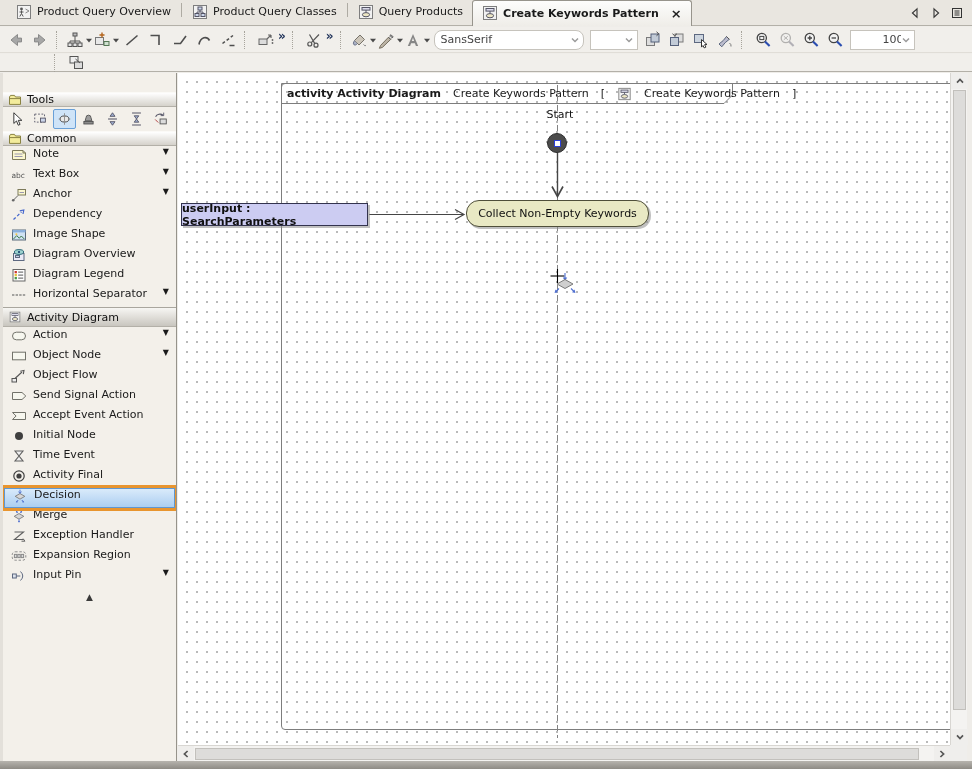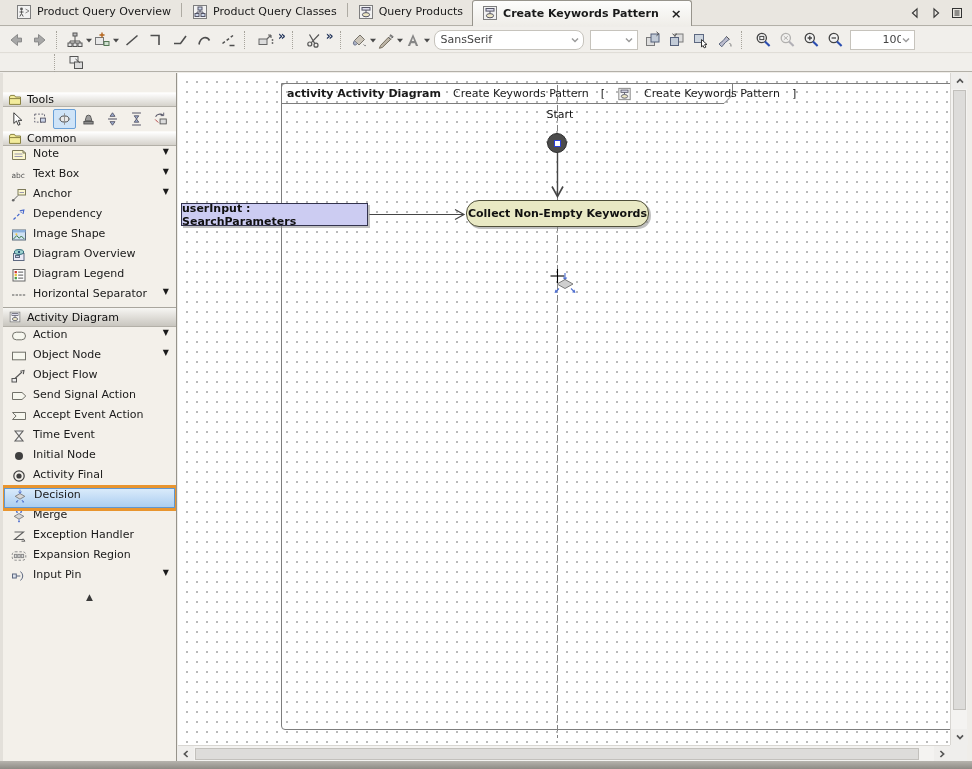--- a/index.html
+++ b/index.html
@@ -61,21 +61,21 @@
     background-image:radial-gradient(circle,#b9b9b9 0.9px,rgba(0,0,0,0) 1px);background-size:10px 10px;background-position:4px 4px;overflow:hidden}
   .frame{position:absolute;left:103px;top:10px;width:880px;height:647px;border:1px solid #7d7d7d;border-radius:4px 0 0 4px}
   .frame-title-svg{position:absolute;left:103px;top:10px;width:452px;height:21px}
   .frame-title{position:absolute;left:109px;top:12px;height:17px;display:flex;align-items:center;gap:12px;white-space:nowrap}
   .frame-title .kw{font-weight:bold}
   .frame-title .fic{width:15px;height:14px}
   .frame-title .fic svg{width:15px;height:14px;display:block}
   .start-label{position:absolute;left:340px;top:35px;width:84px;text-align:center;color:#111}
   .initial-node{position:absolute;left:369px;top:60px;width:20px;height:20px;border-radius:50%;background:#4b4b4b;border:1px solid #2d2d2d;display:flex;align-items:center;justify-content:center}
   .initial-node .sel{width:7px;height:7px;background:#fff;border:1.5px solid #2b3fd6}
-  .node-action{position:absolute;left:288px;top:127px;width:183px;height:27px;background:#e9e9c4;border:1.3px solid #4f4f3a;border-radius:13px;display:flex;align-items:center;justify-content:center;font-weight:bold;color:#101010;box-shadow:2px 2px 0 rgba(140,140,140,.55)}
+  .node-action{position:absolute;left:288px;top:127px;width:183px;height:27px;background:#e9e9c4;border:1.3px solid #4f4f3a;border-radius:13px;display:flex;align-items:center;justify-content:center;font-weight:normal;color:#101010;box-shadow:2px 2px 0 rgba(140,140,140,.55)}
   .node-object{position:absolute;left:3px;top:130px;width:187px;height:23px;background:#ccccf2;border:1.3px solid #32324e;display:flex;align-items:center;justify-content:center;font-weight:bold;color:#101010;box-shadow:2px 2px 0 rgba(140,140,140,.55)}
   .overlay{position:absolute;left:0;top:0;width:772px;height:672px;pointer-events:none}
 
   
   .vscroll{position:absolute;left:950px;top:73px;width:17px;height:672px;background:#f4f3f1;border-left:1px solid #d8d6d2}
   .hscroll{position:absolute;left:178px;top:745px;width:772px;height:16px;background:#f4f3f1;border-top:1px solid #d8d6d2;}
   .scr-btn{position:absolute;background:#efeeec;display:flex;align-items:center;justify-content:center}
   .scr-btn svg{width:10px;height:10px;display:block}
   .v-up{left:0;top:0;width:17px;height:16px}
   .v-dn{left:0;bottom:0;width:17px;height:16px}
@@ -636,32 +636,32 @@
           <span class="sb-ic">
             <svg viewBox="0 0 16 14">
               <path d="M1.5 3.5 h13 v7 h-13 l3.6 -3.5 z" fill="#f7f7ef" stroke="#72726a"></path>
             </svg>
           </span>
           <span class="sb-label">Accept Event Action</span>
         </div>
         <div class="sb-item">
           <span class="sb-ic">
             <svg viewBox="0 0 16 14">
+              <circle cx="8" cy="7" r="4" fill="#3f3f3f"></circle>
+            </svg>
+          </span>
+          <span class="sb-label">Initial Node</span>
+        </div>
+        <div class="sb-item">
+          <span class="sb-ic">
+            <svg viewBox="0 0 16 14">
               <path d="M4 2 h8 L4 12 h8 z" fill="#efefef" stroke="#606060" stroke-width="1.1"></path>
             </svg>
           </span>
           <span class="sb-label">Time Event</span>
-        </div>
-        <div class="sb-item">
-          <span class="sb-ic">
-            <svg viewBox="0 0 16 14">
-              <circle cx="8" cy="7" r="4" fill="#3f3f3f"></circle>
-            </svg>
-          </span>
-          <span class="sb-label">Initial Node</span>
         </div>
         <div class="sb-item">
           <span class="sb-ic">
             <svg viewBox="0 0 16 14">
               <circle cx="8" cy="7" r="5.2" fill="none" stroke="#3f3f3f" stroke-width="1.2"></circle>
               <circle cx="8" cy="7" r="2.6" fill="#3f3f3f"></circle>
             </svg>
           </span>
           <span class="sb-label">Activity Final</span>
         </div>

